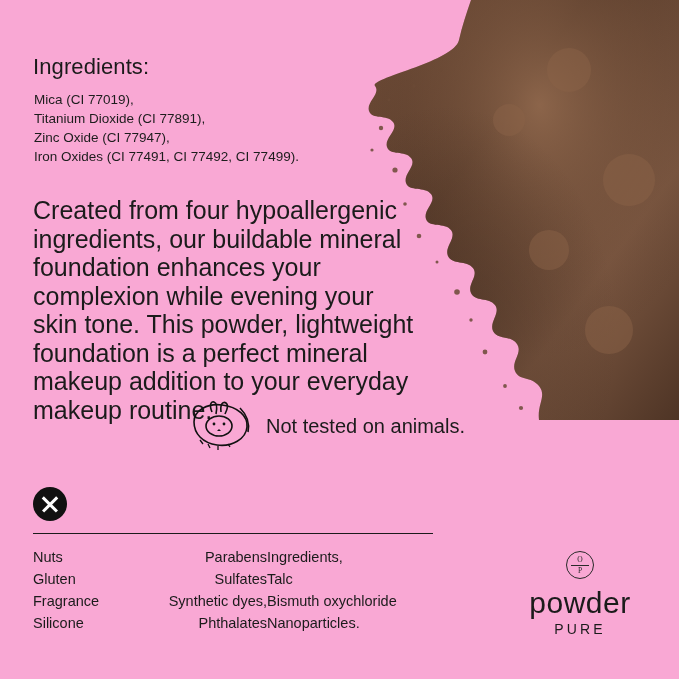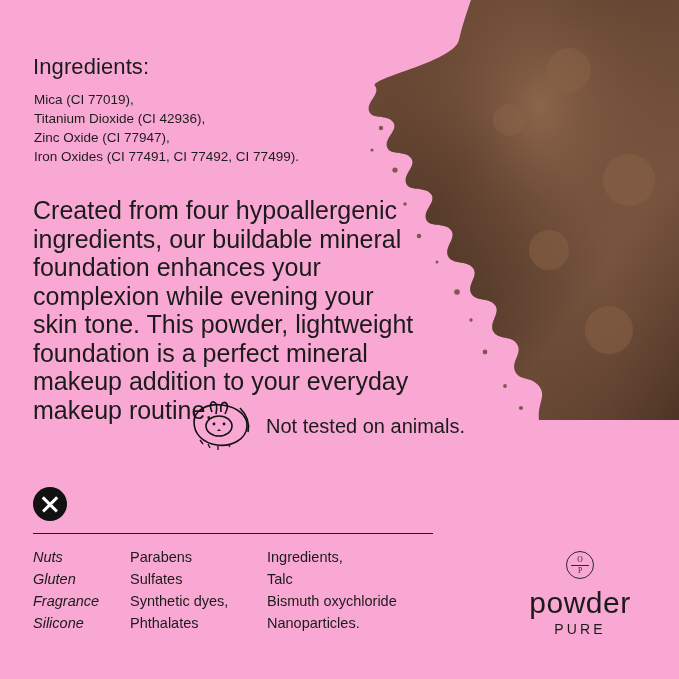--- a/index.html
+++ b/index.html
@@ -138,22 +138,22 @@
     left: 33px;
     top: 546px;
     display: flex;
   }
   .fw-col {
     font-size: 14.5px;
     line-height: 22px;
     color: #1b1b1b;
     white-space: pre-line;
   }
-  .fw-col-0 { width: 97px; font-style: italic; }
-  .fw-col-1 { width: 137px; }
+  .fw-col-0 { width: 97px; }
+  .fw-col-1 { width: 137px; text-align: right; }
   .fw-col-2 { width: 220px; }
 
   
   .brand {
     position: absolute;
     right: 24px;
     bottom: 42px;
     width: 150px;
     text-align: center;
   }
@@ -305,21 +305,21 @@
           <circle cx="360" cy="70" r="22"></circle>
         <circle cx="420" cy="180" r="26"></circle>
           <circle cx="340" cy="250" r="20"></circle>
         <circle cx="400" cy="330" r="24"></circle>
       </g>
     </svg>
   </div>
 
   <div class="ingredients-title">Ingredients:</div>
   <div class="ingredients-list">Mica (CI 77019),
-Titanium Dioxide (CI 42936),
+Titanium Dioxide (CI 77891),
 Zinc Oxide (CI 77947),
 Iron Oxides (CI 77491, CI 77492, CI 77499).</div>
 
   <div class="description">Created from four hypoallergenic ingredients, our buildable mineral foundation enhances your complexion while evening your skin tone. This powder, lightweight foundation is a perfect mineral makeup addition to your everyday makeup routine.</div>
 
   <div class="claims">
 
 
     <div class="claim claim-cruelty">
       <svg width="66" height="52" viewBox="0 0 66 52">

